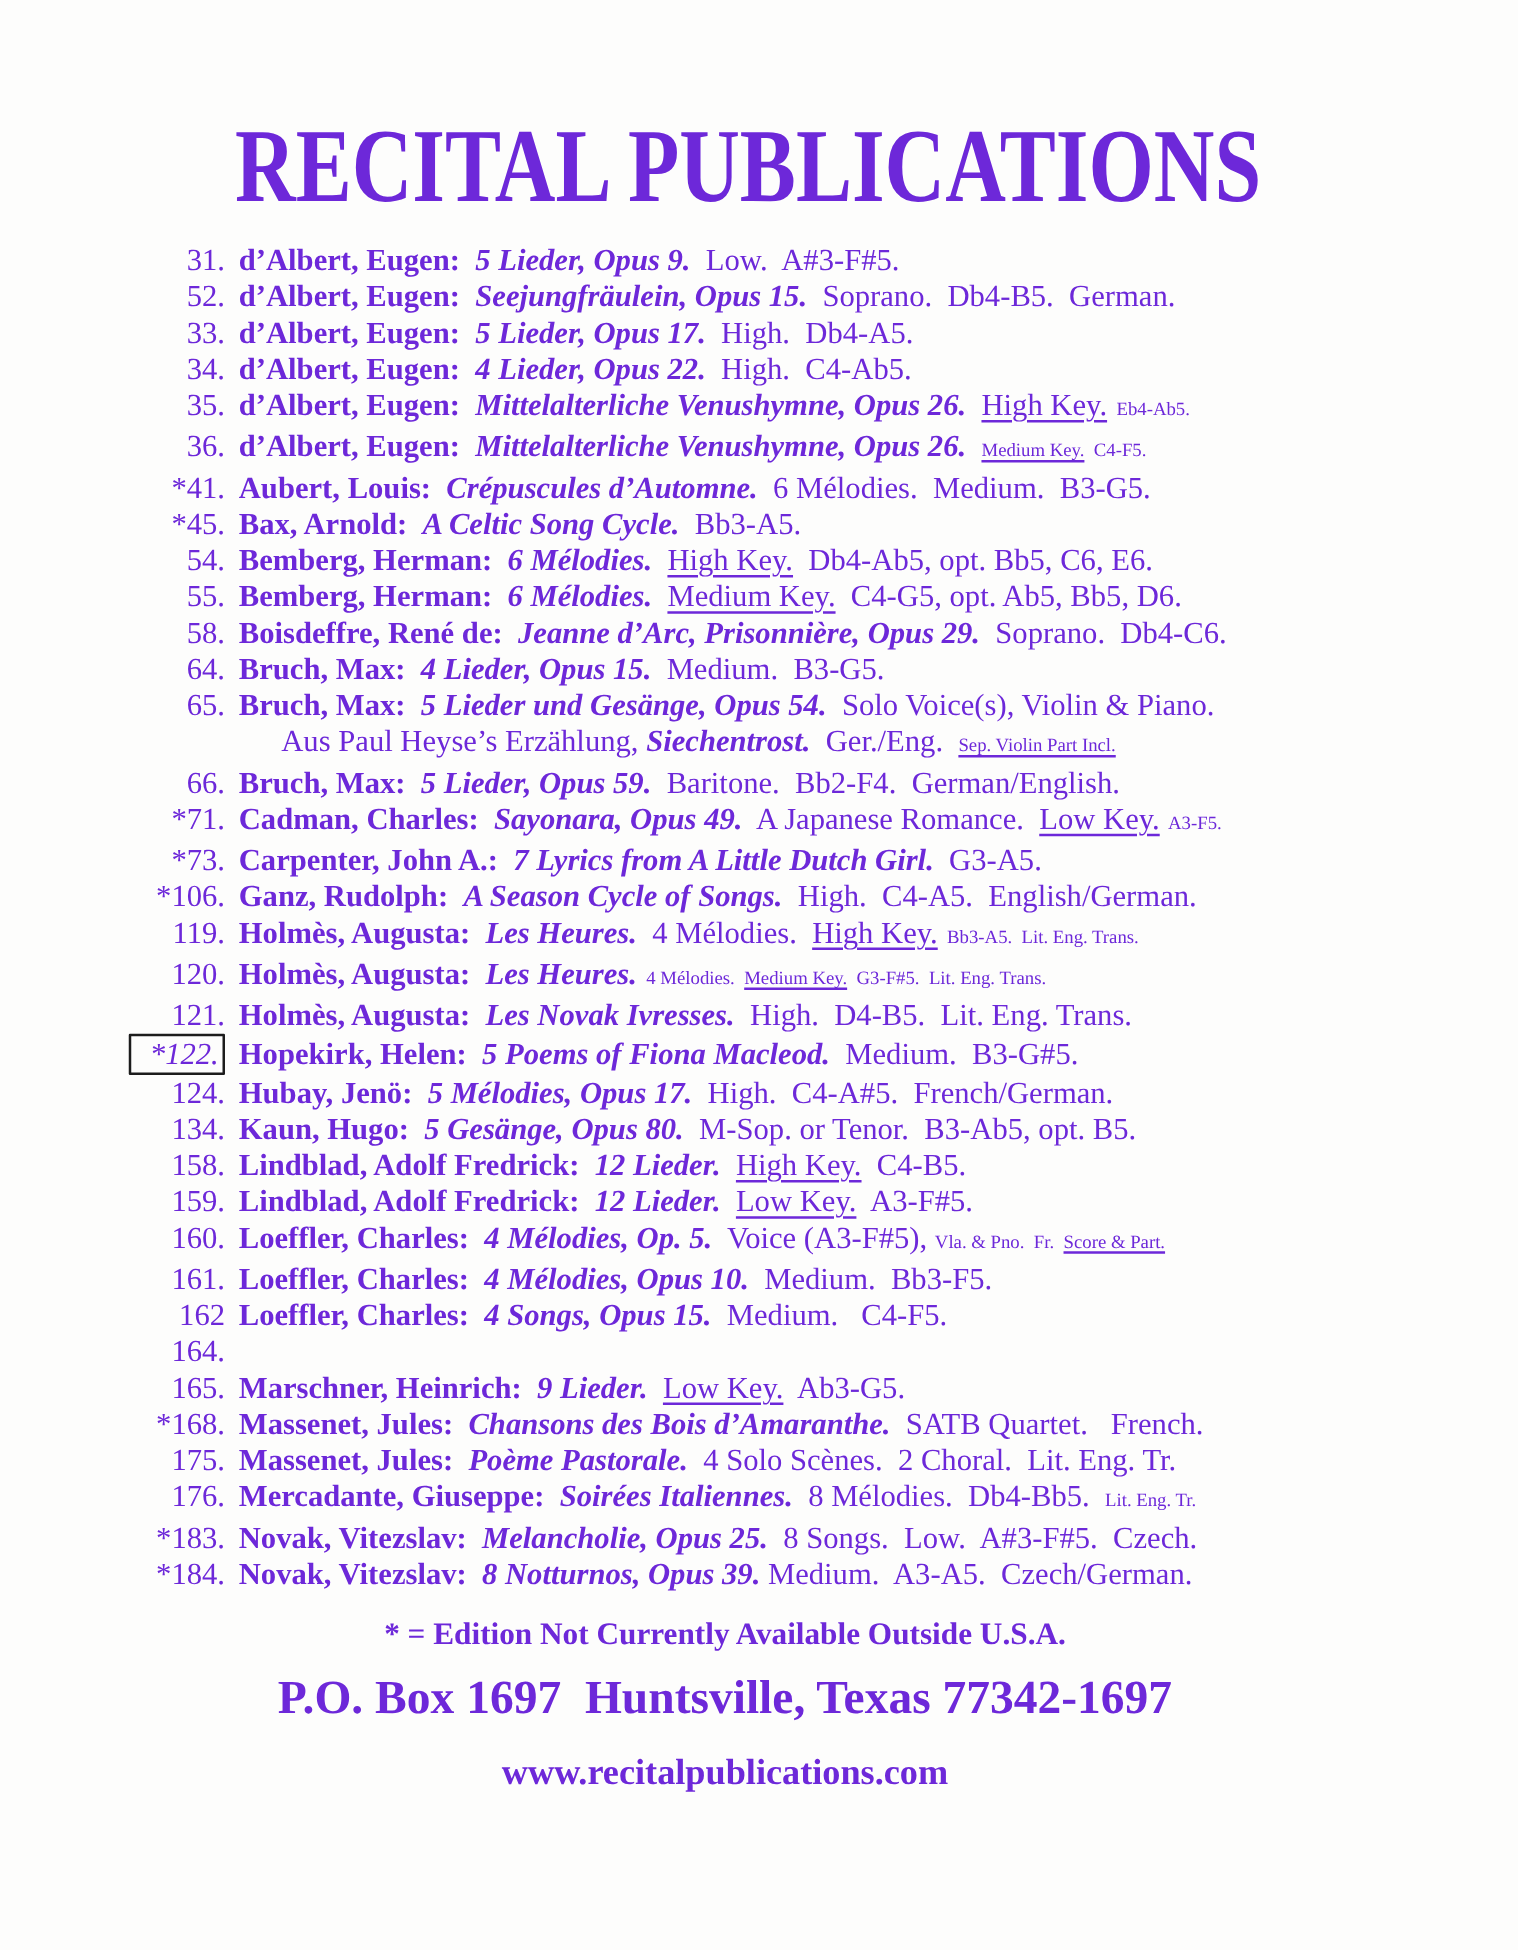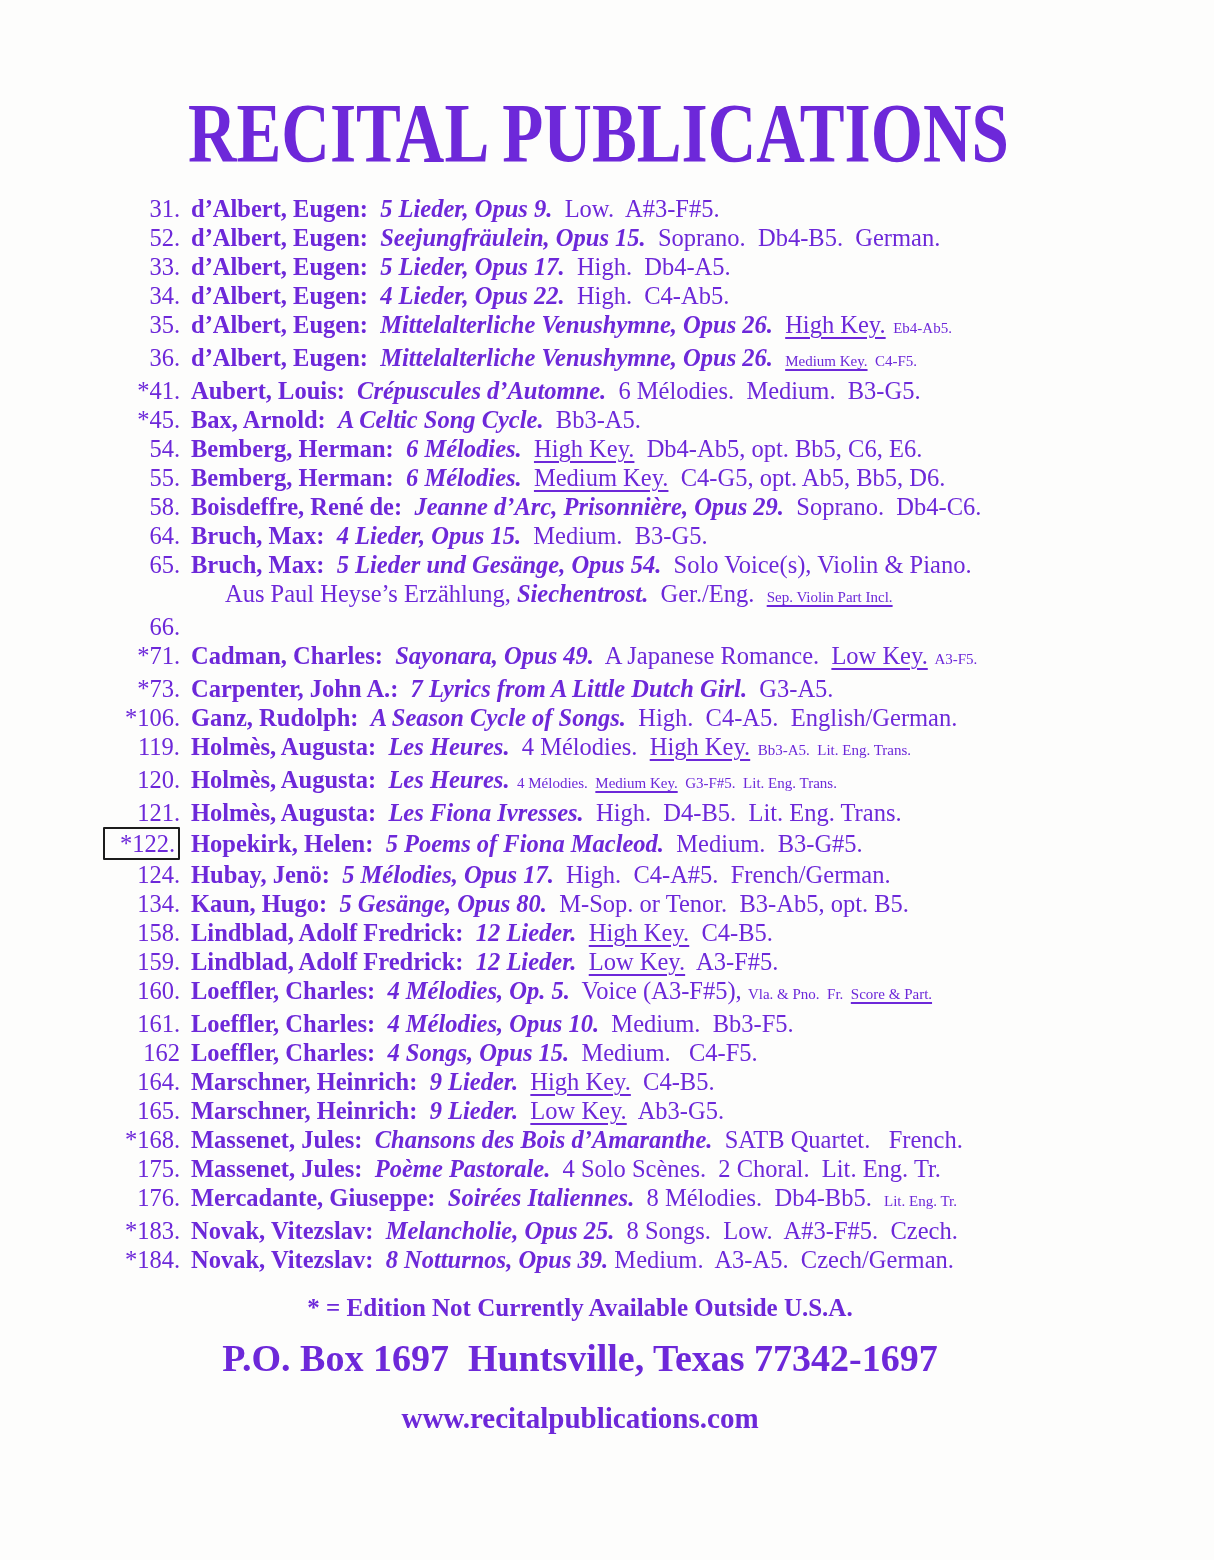--- a/index.html
+++ b/index.html
@@ -42,20 +42,21 @@
     text-align: right;
     margin-right: 11px;
     white-space: pre;
   }
   .num.boxed {
     flex-basis: 77px;
     margin-left: -9px;
     padding: 0 3px 0 6px;
     border: 2px solid #1c1c1c;
     border-radius: 1px;
+    font-style: italic;
   }
   .content {
     white-space: pre-wrap;
   }
   .row.indent .content {
     padding-left: 34px;
   }
   .seg.b  { font-weight: bold; }
   .seg.bi { font-weight: bold; font-style: italic; }
   .seg.u  {
@@ -103,36 +104,36 @@
       <div class="row"><span class="num">35.</span><span class="content"><span class="seg b">d’Albert, Eugen:  </span><span class="seg bi">Mittelalterliche Venushymne, Opus 26.</span><span class="seg">  </span><span class="seg u">High Key.</span><span class="seg sm">  Eb4-Ab5.</span></span></div>
       <div class="row"><span class="num">36.</span><span class="content"><span class="seg b">d’Albert, Eugen:  </span><span class="seg bi">Mittelalterliche Venushymne, Opus 26.</span><span class="seg">  </span><span class="seg u sm">Medium Key.</span><span class="seg sm">  C4-F5.</span></span></div>
       <div class="row"><span class="num">*41.</span><span class="content"><span class="seg b">Aubert, Louis:  </span><span class="seg bi">Crépuscules d’Automne.</span><span class="seg">  6 Mélodies.  Medium.  B3-G5.</span></span></div>
       <div class="row"><span class="num">*45.</span><span class="content"><span class="seg b">Bax, Arnold:  </span><span class="seg bi">A Celtic Song Cycle.</span><span class="seg">  Bb3-A5.</span></span></div>
       <div class="row"><span class="num">54.</span><span class="content"><span class="seg b">Bemberg, Herman:  </span><span class="seg bi">6 Mélodies.</span><span class="seg">  </span><span class="seg u">High Key.</span><span class="seg">  Db4-Ab5, opt. Bb5, C6, E6.</span></span></div>
       <div class="row"><span class="num">55.</span><span class="content"><span class="seg b">Bemberg, Herman:  </span><span class="seg bi">6 Mélodies.</span><span class="seg">  </span><span class="seg u">Medium Key.</span><span class="seg">  C4-G5, opt. Ab5, Bb5, D6.</span></span></div>
       <div class="row"><span class="num">58.</span><span class="content"><span class="seg b">Boisdeffre, René de:  </span><span class="seg bi">Jeanne d’Arc, Prisonnière, Opus 29.</span><span class="seg">  Soprano.  Db4-C6.</span></span></div>
       <div class="row"><span class="num">64.</span><span class="content"><span class="seg b">Bruch, Max:  </span><span class="seg bi">4 Lieder, Opus 15.</span><span class="seg">  Medium.  B3-G5.</span></span></div>
       <div class="row"><span class="num">65.</span><span class="content"><span class="seg b">Bruch, Max:  </span><span class="seg bi">5 Lieder und Gesänge, Opus 54.</span><span class="seg">  Solo Voice(s), Violin &amp; Piano.</span></span></div>
       <div class="row indent"><span class="num"></span><span class="content"><span class="seg">Aus Paul Heyse’s Erzählung, </span><span class="seg bi">Siechentrost.</span><span class="seg">  Ger./Eng.  </span><span class="seg u sm">Sep. Violin Part Incl.</span></span></div>
-      <div class="row"><span class="num">66.</span></div>
+      <div class="row"><span class="num">66.</span><span class="content"><span class="seg b">Bruch, Max:  </span><span class="seg bi">5 Lieder, Opus 59.</span><span class="seg">  Baritone.  Bb2-F4.  German/English.</span></span></div>
       <div class="row"><span class="num">*71.</span><span class="content"><span class="seg b">Cadman, Charles:  </span><span class="seg bi">Sayonara, Opus 49.</span><span class="seg">  A Japanese Romance.  </span><span class="seg u">Low Key.</span><span class="seg sm">  A3-F5.</span></span></div>
       <div class="row"><span class="num">*73.</span><span class="content"><span class="seg b">Carpenter, John A.:  </span><span class="seg bi">7 Lyrics from A Little Dutch Girl.</span><span class="seg">  G3-A5.</span></span></div>
       <div class="row"><span class="num">*106.</span><span class="content"><span class="seg b">Ganz, Rudolph:  </span><span class="seg bi">A Season Cycle of Songs.</span><span class="seg">  High.  C4-A5.  English/German.</span></span></div>
       <div class="row"><span class="num">119.</span><span class="content"><span class="seg b">Holmès, Augusta:  </span><span class="seg bi">Les Heures.</span><span class="seg">  4 Mélodies.  </span><span class="seg u">High Key.</span><span class="seg sm">  Bb3-A5.  Lit. Eng. Trans.</span></span></div>
       <div class="row"><span class="num">120.</span><span class="content"><span class="seg b">Holmès, Augusta:  </span><span class="seg bi">Les Heures.</span><span class="seg sm">  4 Mélodies.  </span><span class="seg u sm">Medium Key.</span><span class="seg sm">  G3-F#5.  Lit. Eng. Trans.</span></span></div>
-      <div class="row"><span class="num">121.</span><span class="content"><span class="seg b">Holmès, Augusta:  </span><span class="seg bi">Les Fiona Ivresses.</span><span class="seg">  High.  D4-B5.  Lit. Eng. Trans.</span></span></div>
+      <div class="row"><span class="num">121.</span><span class="content"><span class="seg b">Holmès, Augusta:  </span><span class="seg bi">Les Novak Ivresses.</span><span class="seg">  High.  D4-B5.  Lit. Eng. Trans.</span></span></div>
       <div class="row"><span class="num boxed">*122.</span><span class="content"><span class="seg b">Hopekirk, Helen:  </span><span class="seg bi">5 Poems of Fiona Macleod.</span><span class="seg">  Medium.  B3-G#5.</span></span></div>
       <div class="row"><span class="num">124.</span><span class="content"><span class="seg b">Hubay, Jenö:  </span><span class="seg bi">5 Mélodies, Opus 17.</span><span class="seg">  High.  C4-A#5.  French/German.</span></span></div>
       <div class="row"><span class="num">134.</span><span class="content"><span class="seg b">Kaun, Hugo:  </span><span class="seg bi">5 Gesänge, Opus 80.</span><span class="seg">  M-Sop. or Tenor.  B3-Ab5, opt. B5.</span></span></div>
       <div class="row"><span class="num">158.</span><span class="content"><span class="seg b">Lindblad, Adolf Fredrick:  </span><span class="seg bi">12 Lieder.</span><span class="seg">  </span><span class="seg u">High Key.</span><span class="seg">  C4-B5.</span></span></div>
       <div class="row"><span class="num">159.</span><span class="content"><span class="seg b">Lindblad, Adolf Fredrick:  </span><span class="seg bi">12 Lieder.</span><span class="seg">  </span><span class="seg u">Low Key.</span><span class="seg">  A3-F#5.</span></span></div>
       <div class="row"><span class="num">160.</span><span class="content"><span class="seg b">Loeffler, Charles:  </span><span class="seg bi">4 Mélodies, Op. 5.</span><span class="seg">  Voice (A3-F#5), </span><span class="seg sm">Vla. &amp; Pno.  Fr.  </span><span class="seg u sm">Score &amp; Part.</span></span></div>
       <div class="row"><span class="num">161.</span><span class="content"><span class="seg b">Loeffler, Charles:  </span><span class="seg bi">4 Mélodies, Opus 10.</span><span class="seg">  Medium.  Bb3-F5.</span></span></div>
       <div class="row"><span class="num">162</span><span class="content"><span class="seg b">Loeffler, Charles:  </span><span class="seg bi">4 Songs, Opus 15.</span><span class="seg">  Medium.   C4-F5.</span></span></div>
-      <div class="row"><span class="num">164.</span><span class="content"><span class="seg b">Marschner, Heinrich:  </span><span class="seg bi">9 Lieder.</span><span class="seg">  </span><span class="seg u">High Key.</span><span class="seg">  C4-B5.</span></span></div>
+      <div class="row"><span class="num">164.</span></div>
       <div class="row"><span class="num">165.</span><span class="content"><span class="seg b">Marschner, Heinrich:  </span><span class="seg bi">9 Lieder.</span><span class="seg">  </span><span class="seg u">Low Key.</span><span class="seg">  Ab3-G5.</span></span></div>
       <div class="row"><span class="num">*168.</span><span class="content"><span class="seg b">Massenet, Jules:  </span><span class="seg bi">Chansons des Bois d’Amaranthe.</span><span class="seg">  SATB Quartet.   French.</span></span></div>
       <div class="row"><span class="num">175.</span><span class="content"><span class="seg b">Massenet, Jules:  </span><span class="seg bi">Poème Pastorale.</span><span class="seg">  4 Solo Scènes.  2 Choral.  Lit. Eng. Tr.</span></span></div>
       <div class="row"><span class="num">176.</span><span class="content"><span class="seg b">Mercadante, Giuseppe:  </span><span class="seg bi">Soirées Italiennes.</span><span class="seg">  8 Mélodies.  Db4-Bb5.  </span><span class="seg sm">Lit. Eng. Tr.</span></span></div>
       <div class="row"><span class="num">*183.</span><span class="content"><span class="seg b">Novak, Vitezslav:  </span><span class="seg bi">Melancholie, Opus 25.</span><span class="seg">  8 Songs.  Low.  A#3-F#5.  Czech.</span></span></div>
       <div class="row"><span class="num">*184.</span><span class="content"><span class="seg b">Novak, Vitezslav:  </span><span class="seg bi">8 Notturnos, Opus 39.</span><span class="seg"> Medium.  A3-A5.  Czech/German.</span></span></div>
     </div>
   <div class="footnote">* = Edition Not Currently Available Outside U.S.A.</div>
   <div class="address">P.O. Box 1697  Huntsville, Texas 77342-1697</div>
   <div class="website">www.recitalpublications.com</div>

